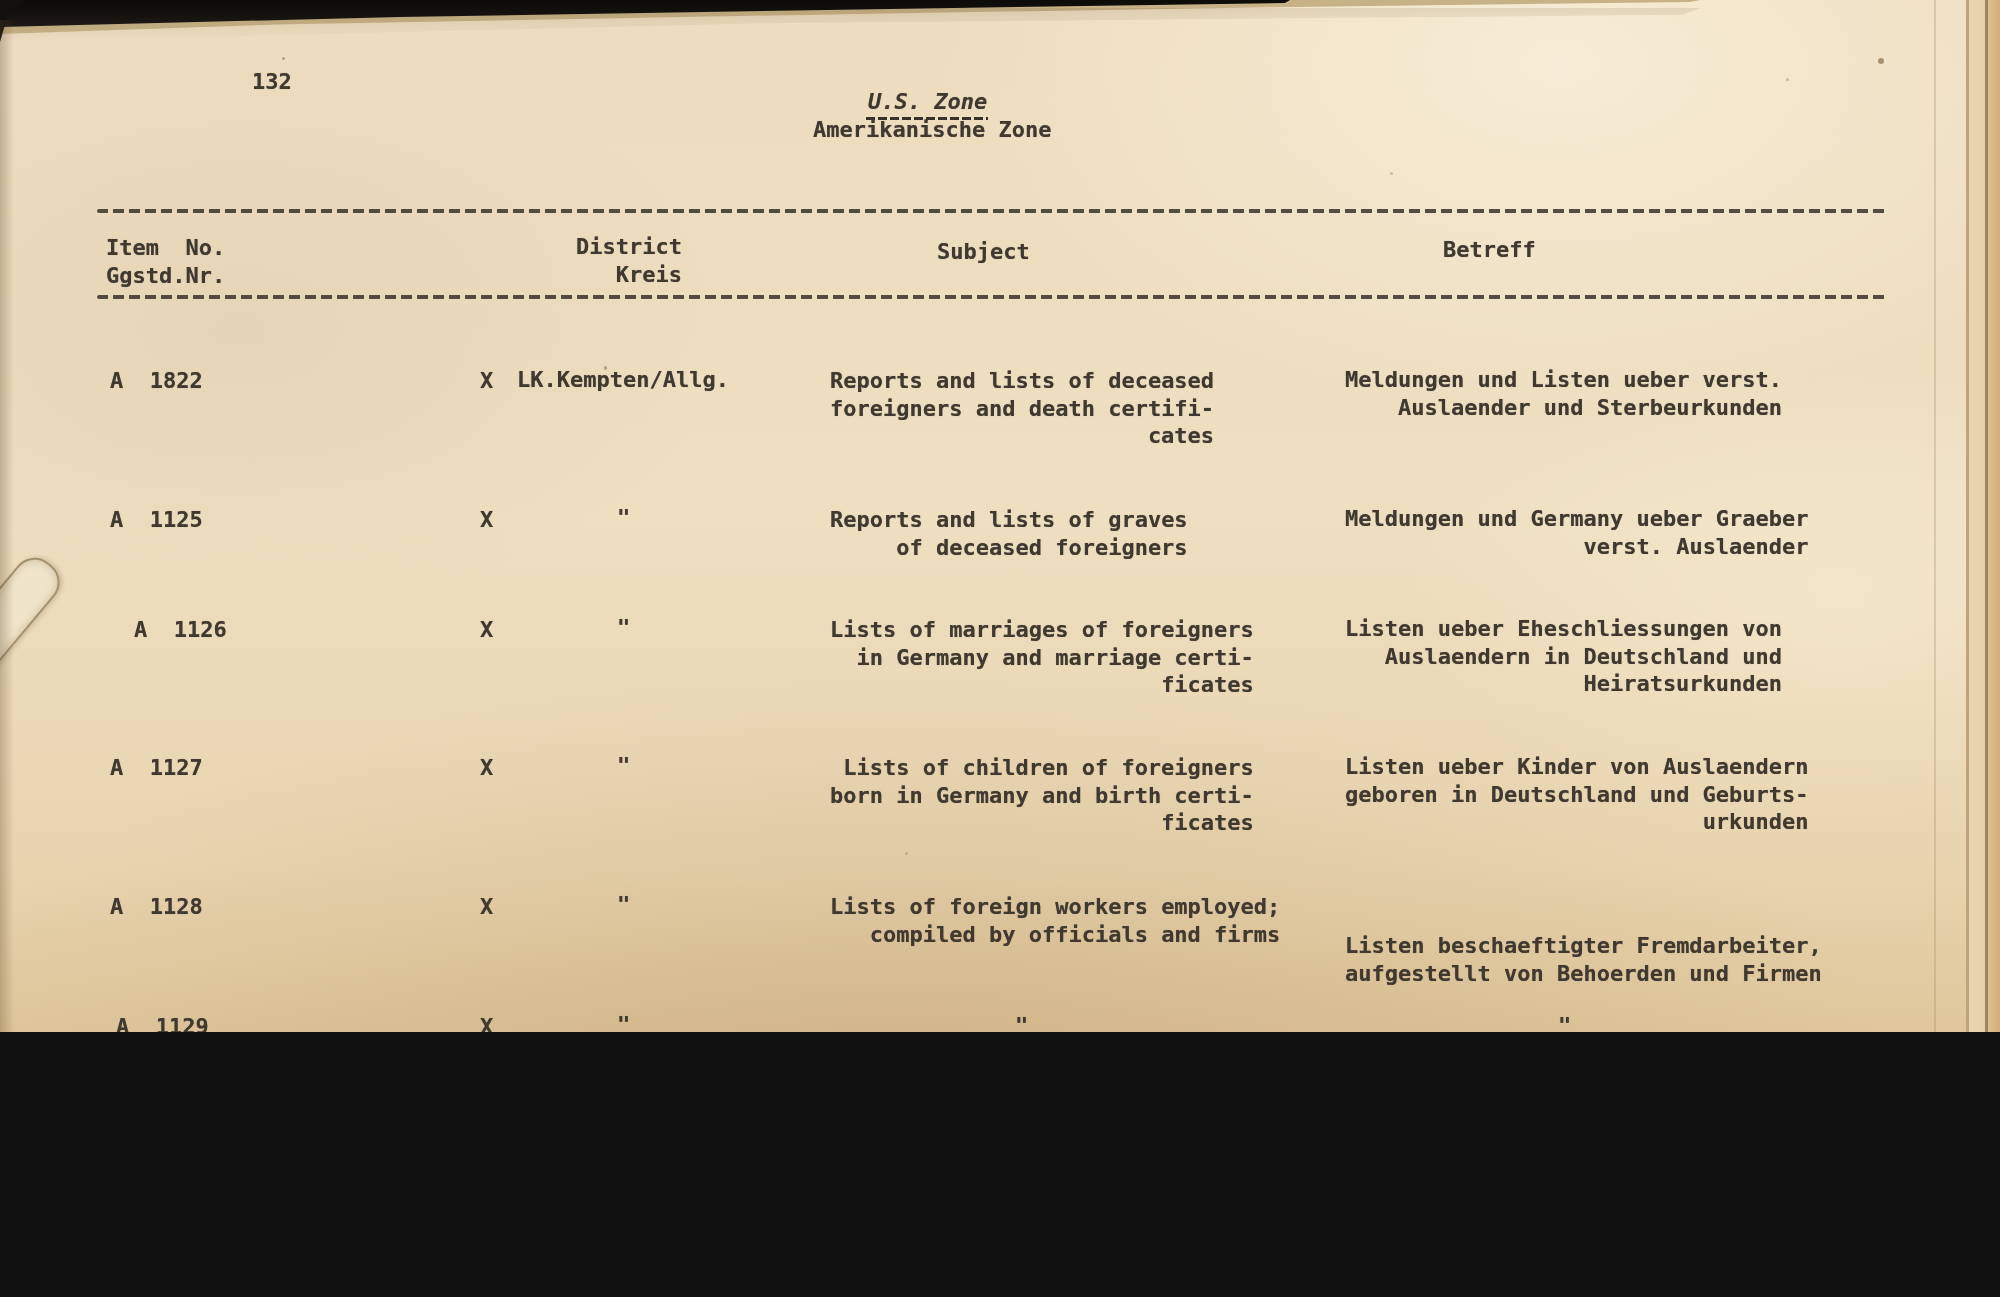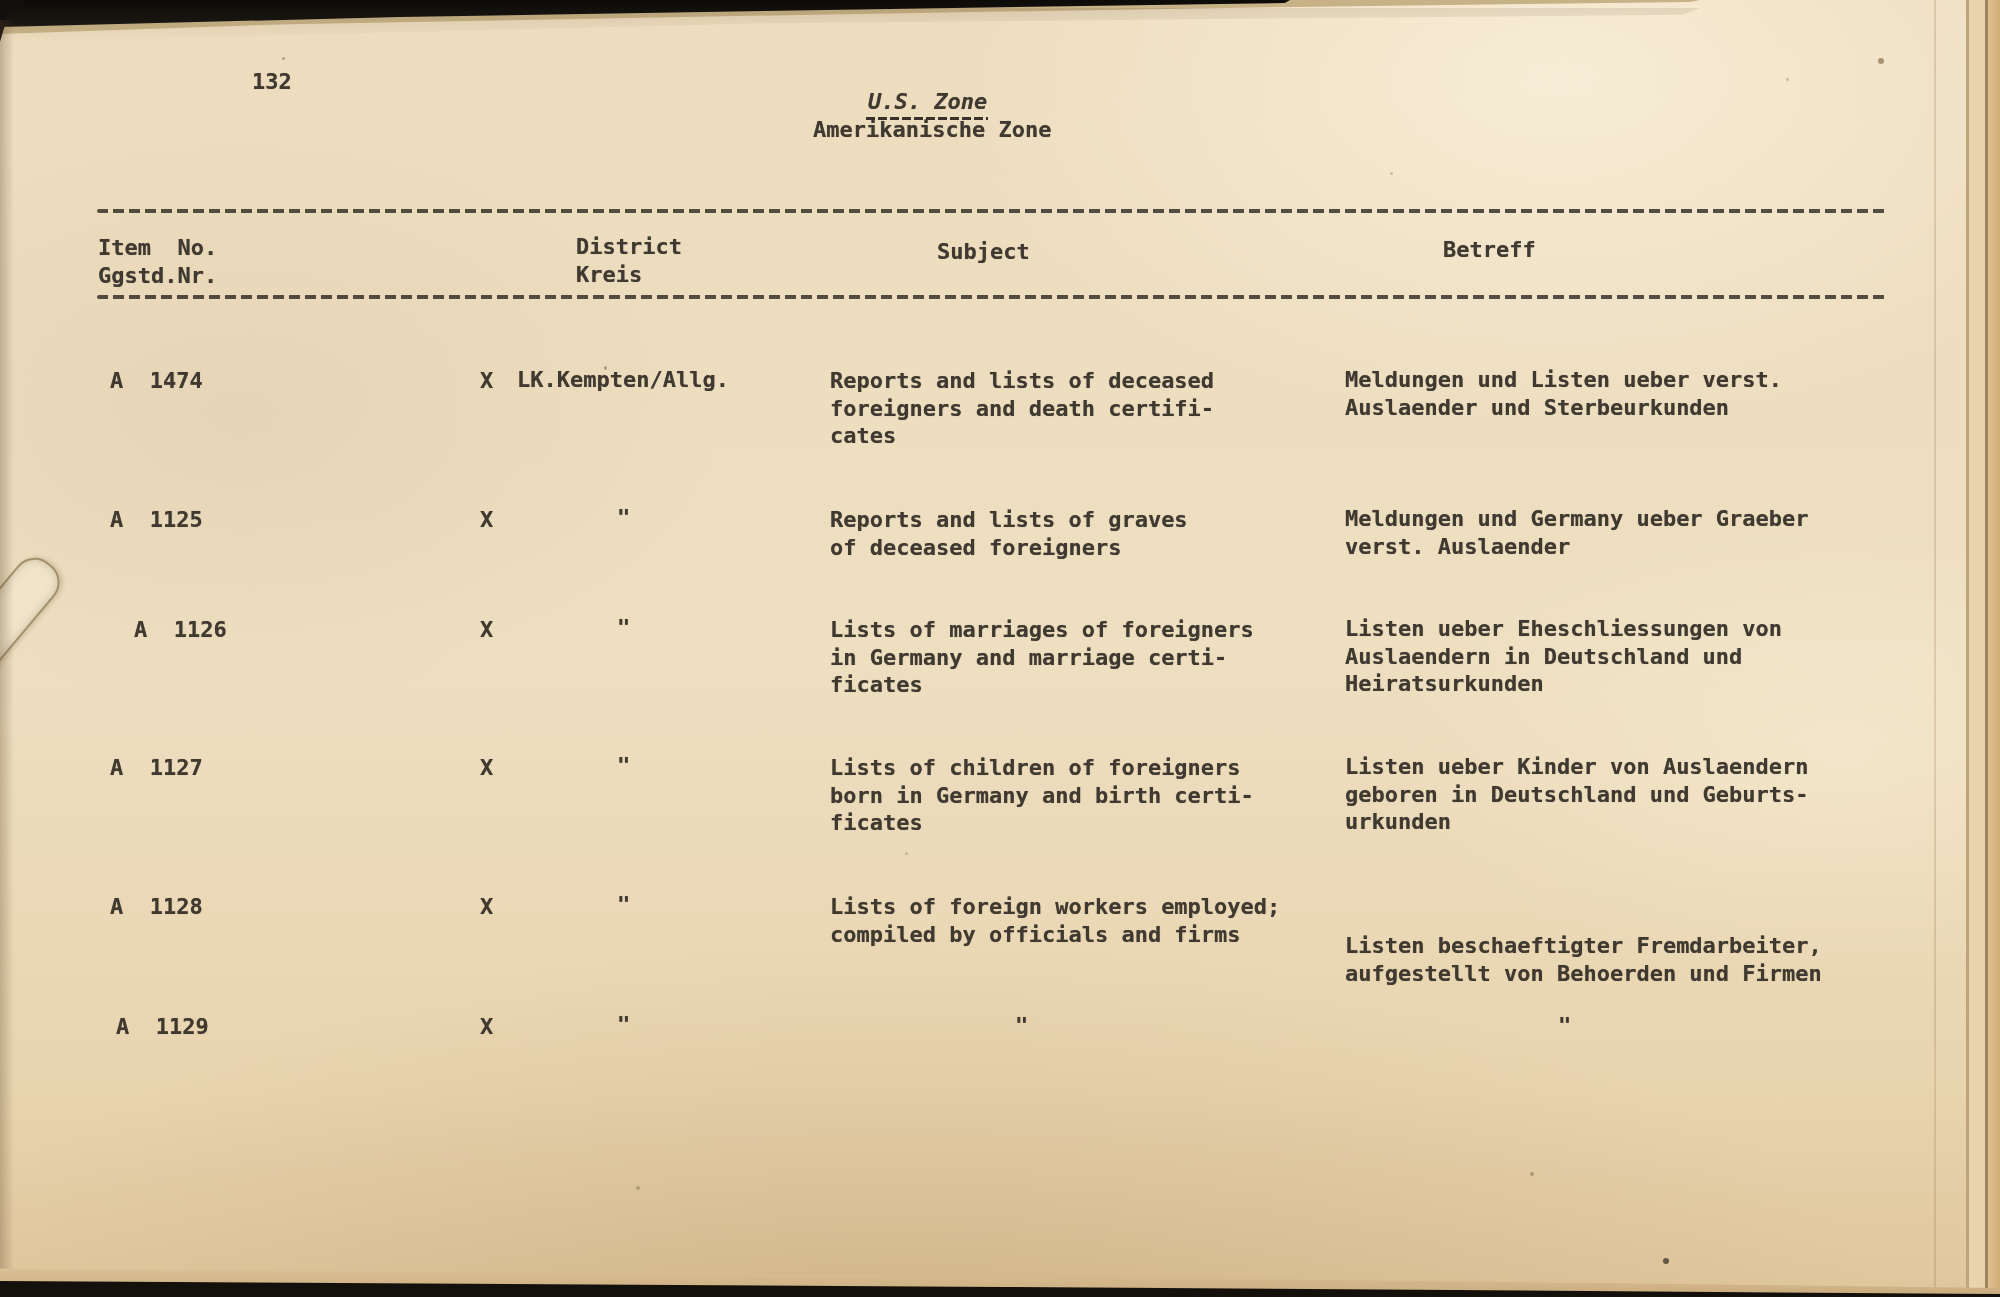--- a/index.html
+++ b/index.html
@@ -1,23 +1,23 @@
 <!DOCTYPE html>
 <html><head>
 <meta charset="utf-8">
 <style>
   html,body{margin:0;padding:0;background:#111;}
-  #stage{position:relative;width:2000px;height:1297px;overflow:hidden;
+  #stage{position:relative;width:2000px;height:1032px;overflow:hidden;
     background:
       radial-gradient(900px 500px at 78% 6%, rgba(255,249,232,.55), transparent 70%),
       radial-gradient(700px 420px at 12% 32%, rgba(120,90,50,.07), transparent 70%),
       radial-gradient(620px 320px at 92% 58%, rgba(255,246,224,.35), transparent 72%),
       radial-gradient(1300px 520px at 45% 103%, rgba(152,112,60,.20), transparent 76%),
       linear-gradient(180deg,#eddcbe 0%,#eedfc1 50%,#e8d4af 84%,#dfc69c 100%);
-    font-family:"DejaVu Sans Mono","Liberation Mono",monospace;}
+    font-family:"DejaVu Sans Mono","Liberation Mono",monospace;text-align:right;}
   .t{position:absolute;white-space:pre;font:bold 22px/27.5px "DejaVu Sans Mono","Liberation Mono",monospace;
      color:#3f3930;text-shadow:0 0 .7px rgba(63,57,48,.55);}
   .dash{position:absolute;left:97px;width:1789px;height:4px;
      background:repeating-linear-gradient(90deg,#3d382f 0 11px,transparent 11px 16px);
      opacity:.88;border-radius:2px;}
   .uline{position:absolute;height:3px;
      background:repeating-linear-gradient(90deg,#37322a 0 9px,transparent 9px 12px);}
   .cell-item{left:110px;} .cell-folder{left:480px;} .cell-district{left:517px;}
   .cell-district-ditto{left:617px;} .cell-subject{left:830px;} .cell-betreff{left:1345px;}
   
@@ -63,30 +63,30 @@
   <div class="speck" style="left:1390px;top:172px;width:3px;height:3px;background:#6b5f4a;opacity:.3;"></div>
 
   <div class="tab"></div>
 
   <div class="t" style="left:252px;top:68px;">132</div>
   <div class="t" style="left:868px;top:88px;font-style:italic;">U.S. Zone</div>
   <div class="uline" style="left:866px;top:117px;width:122px;"></div>
   <div class="t" style="left:813px;top:116px;">Amerikanische Zone</div>
 
   <div class="dash" style="top:209px;"></div>
-  <div class="t" style="left:98px;top:234px;">Item  No.
+  <div class="t" style="left:106px;top:234px;">Item  No.
 Ggstd.Nr.</div>
   <div class="t" style="left:576px;top:233px;">District
 Kreis</div>
   <div class="t" style="left:937px;top:238px;">Subject</div>
   <div class="t" style="left:1443px;top:236px;">Betreff</div>
   <div class="dash" style="top:295px;"></div>
 
   <div>
-    <div class="t cell-item" style="top:367px;">A  1474</div>
+    <div class="t cell-item" style="top:367px;">A  1822</div>
     <div class="t cell-folder" style="top:367px;">X</div>
     <div class="t cell-district" style="top:366px;">LK.Kempten/Allg.</div>
     <div class="t cell-subject" style="top:367px;">Reports and lists of deceased
 foreigners and death certifi-
 cates</div>
     <div class="t cell-betreff" style="top:366px;">Meldungen und Listen ueber verst.
 Auslaender und Sterbeurkunden</div>
   </div>
 
   <div>

